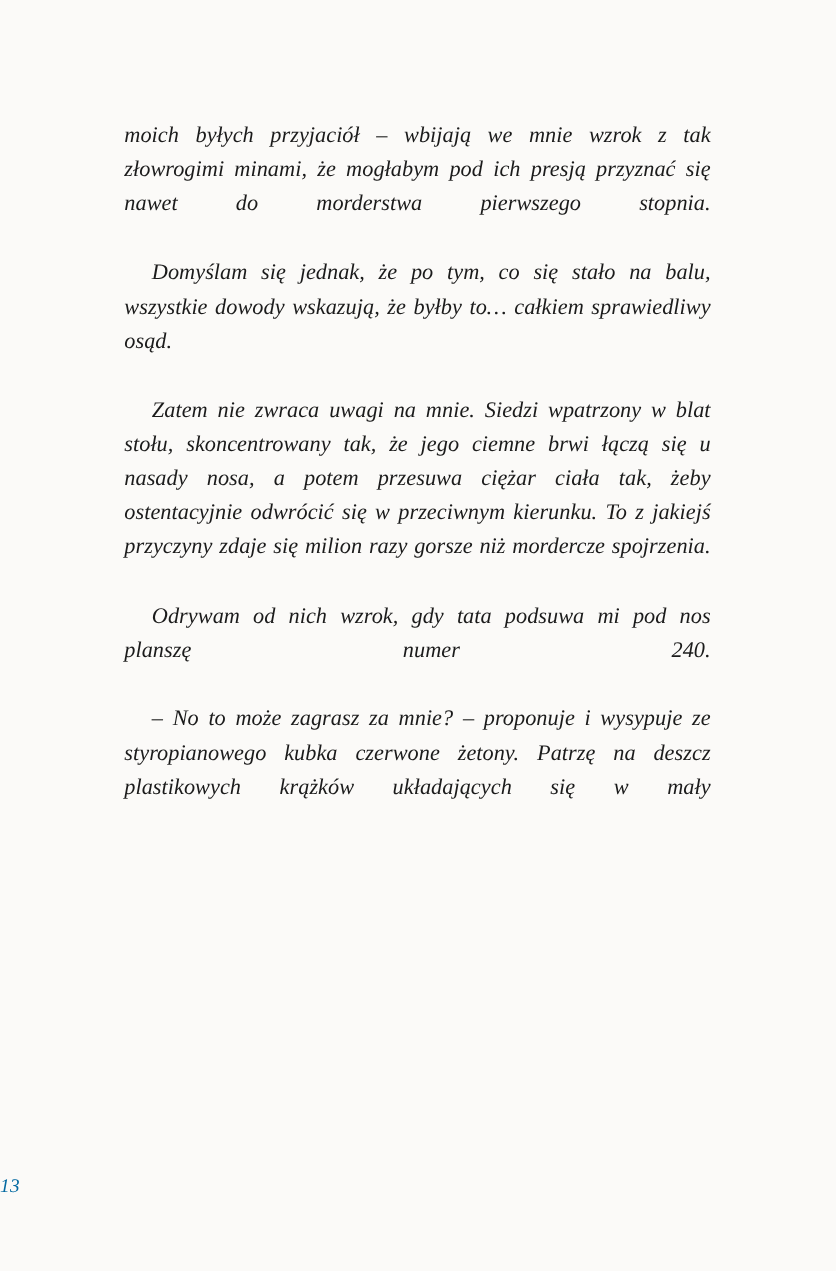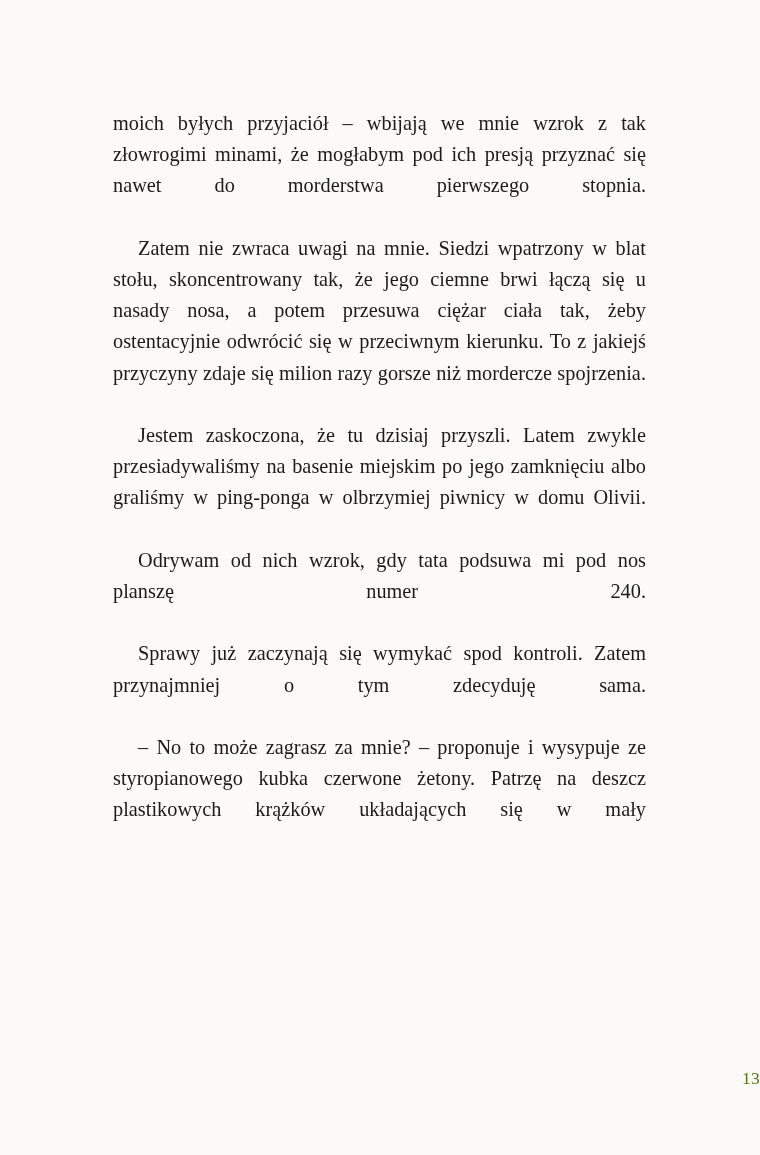--- a/index.html
+++ b/index.html
@@ -16,20 +16,21 @@
     -webkit-font-smoothing: antialiased;
     overflow: hidden;
   }
 
   .page {
     position: relative;
     width: 760px;
     height: 1155px;
     background: #fbfaf8;
     box-sizing: border-box;
+    font-style: italic;
   }
 
   .text-block {
     position: absolute;
     left: 113px;
     top: 108px;
     width: 533px;
   }
 
   .para {
@@ -53,46 +54,45 @@
 
   .para.no-indent {
     text-indent: 0;
   }
 
   .folio {
     position: absolute;
     left: 0;
     top: 1068px;
     width: 760px;
-    text-align: right;
+    text-align: left;
     font-size: 17.5px;
     line-height: 20px;
-    color: #4d7c0f;
+    color: #0369a1;
     letter-spacing: 0.3px;
   }
 </style>
 </head>
 <body>
 
 <div class="page">
 
   <div class="text-block">
 
     <p class="para no-indent">moich byłych przyjaciół – wbijają we mnie wzrok z tak złowrogimi minami, że mogłabym pod ich presją przy­znać się nawet do morderstwa pierwszego stopnia.</p>
 
+    <p class="para">Domyślam się jednak, że po tym, co się stało na balu, wszystkie dowody wskazują, że byłby to… całkiem spra­wiedliwy osąd.</p>
 
     <p class="para">Zatem nie zwraca uwagi na mnie. Siedzi wpatrzony w blat stołu, skoncentrowany tak, że jego ciemne brwi łączą się u nasady nosa, a potem przesuwa ciężar ciała tak, żeby ostentacyjnie odwrócić się w przeciwnym kierunku. To z jakiejś przyczyny zdaje się milion razy gorsze niż mordercze spojrzenia.</p>
 
-    <p class="para">Jestem zaskoczona, że tu dzisiaj przyszli. Latem zwykle przesiadywaliśmy na basenie miejskim po jego zamknięciu albo graliśmy w ping-ponga w olbrzymiej piwnicy w domu Olivii.</p>
 
 
     <p class="para">Odrywam od nich wzrok, gdy tata podsuwa mi pod nos planszę numer 240.</p>
 
 
-    <p class="para">Sprawy już zaczynają się wymykać spod kontroli. Zatem przynajmniej o tym zdecyduję sama.</p>
 
     <p class="para">– No to może zagrasz za mnie? – proponuje i wysypu­je ze styropianowego kubka czerwone żetony. Patrzę na deszcz plastikowych krążków układających się w mały</p>
 
   </div>
 
   <div class="folio">13</div>
 
 </div>
 
 </body></html>

